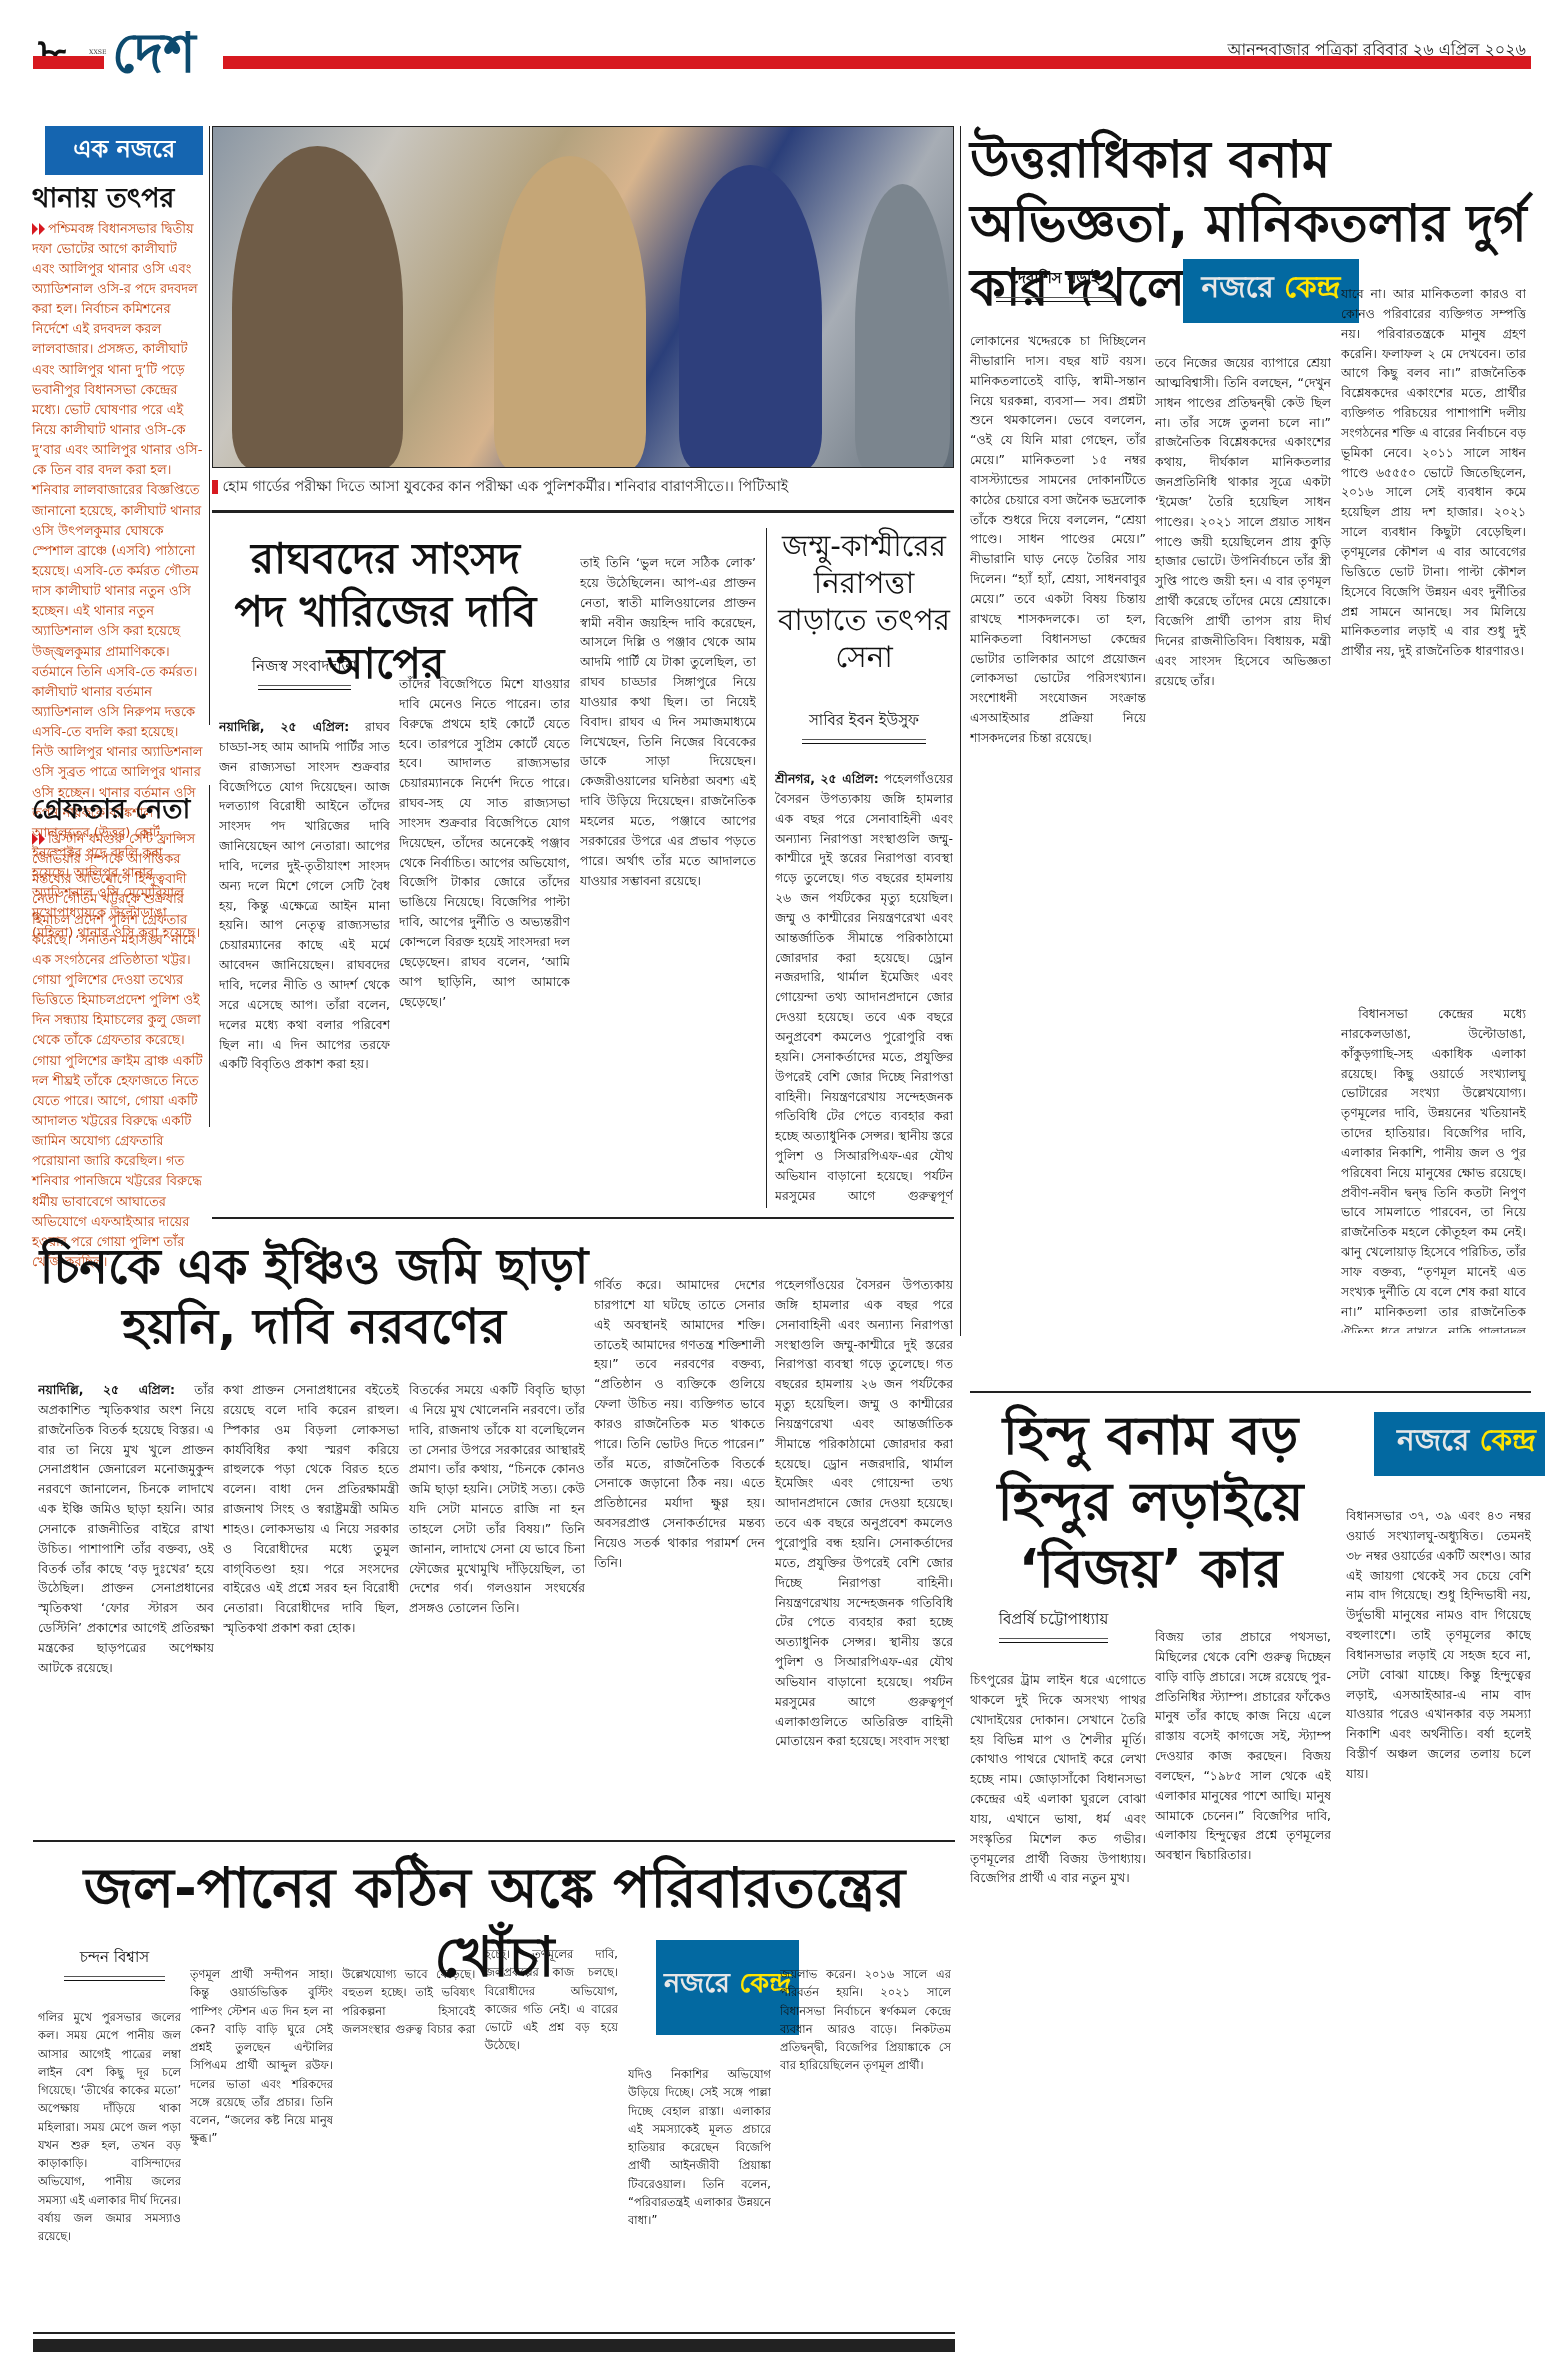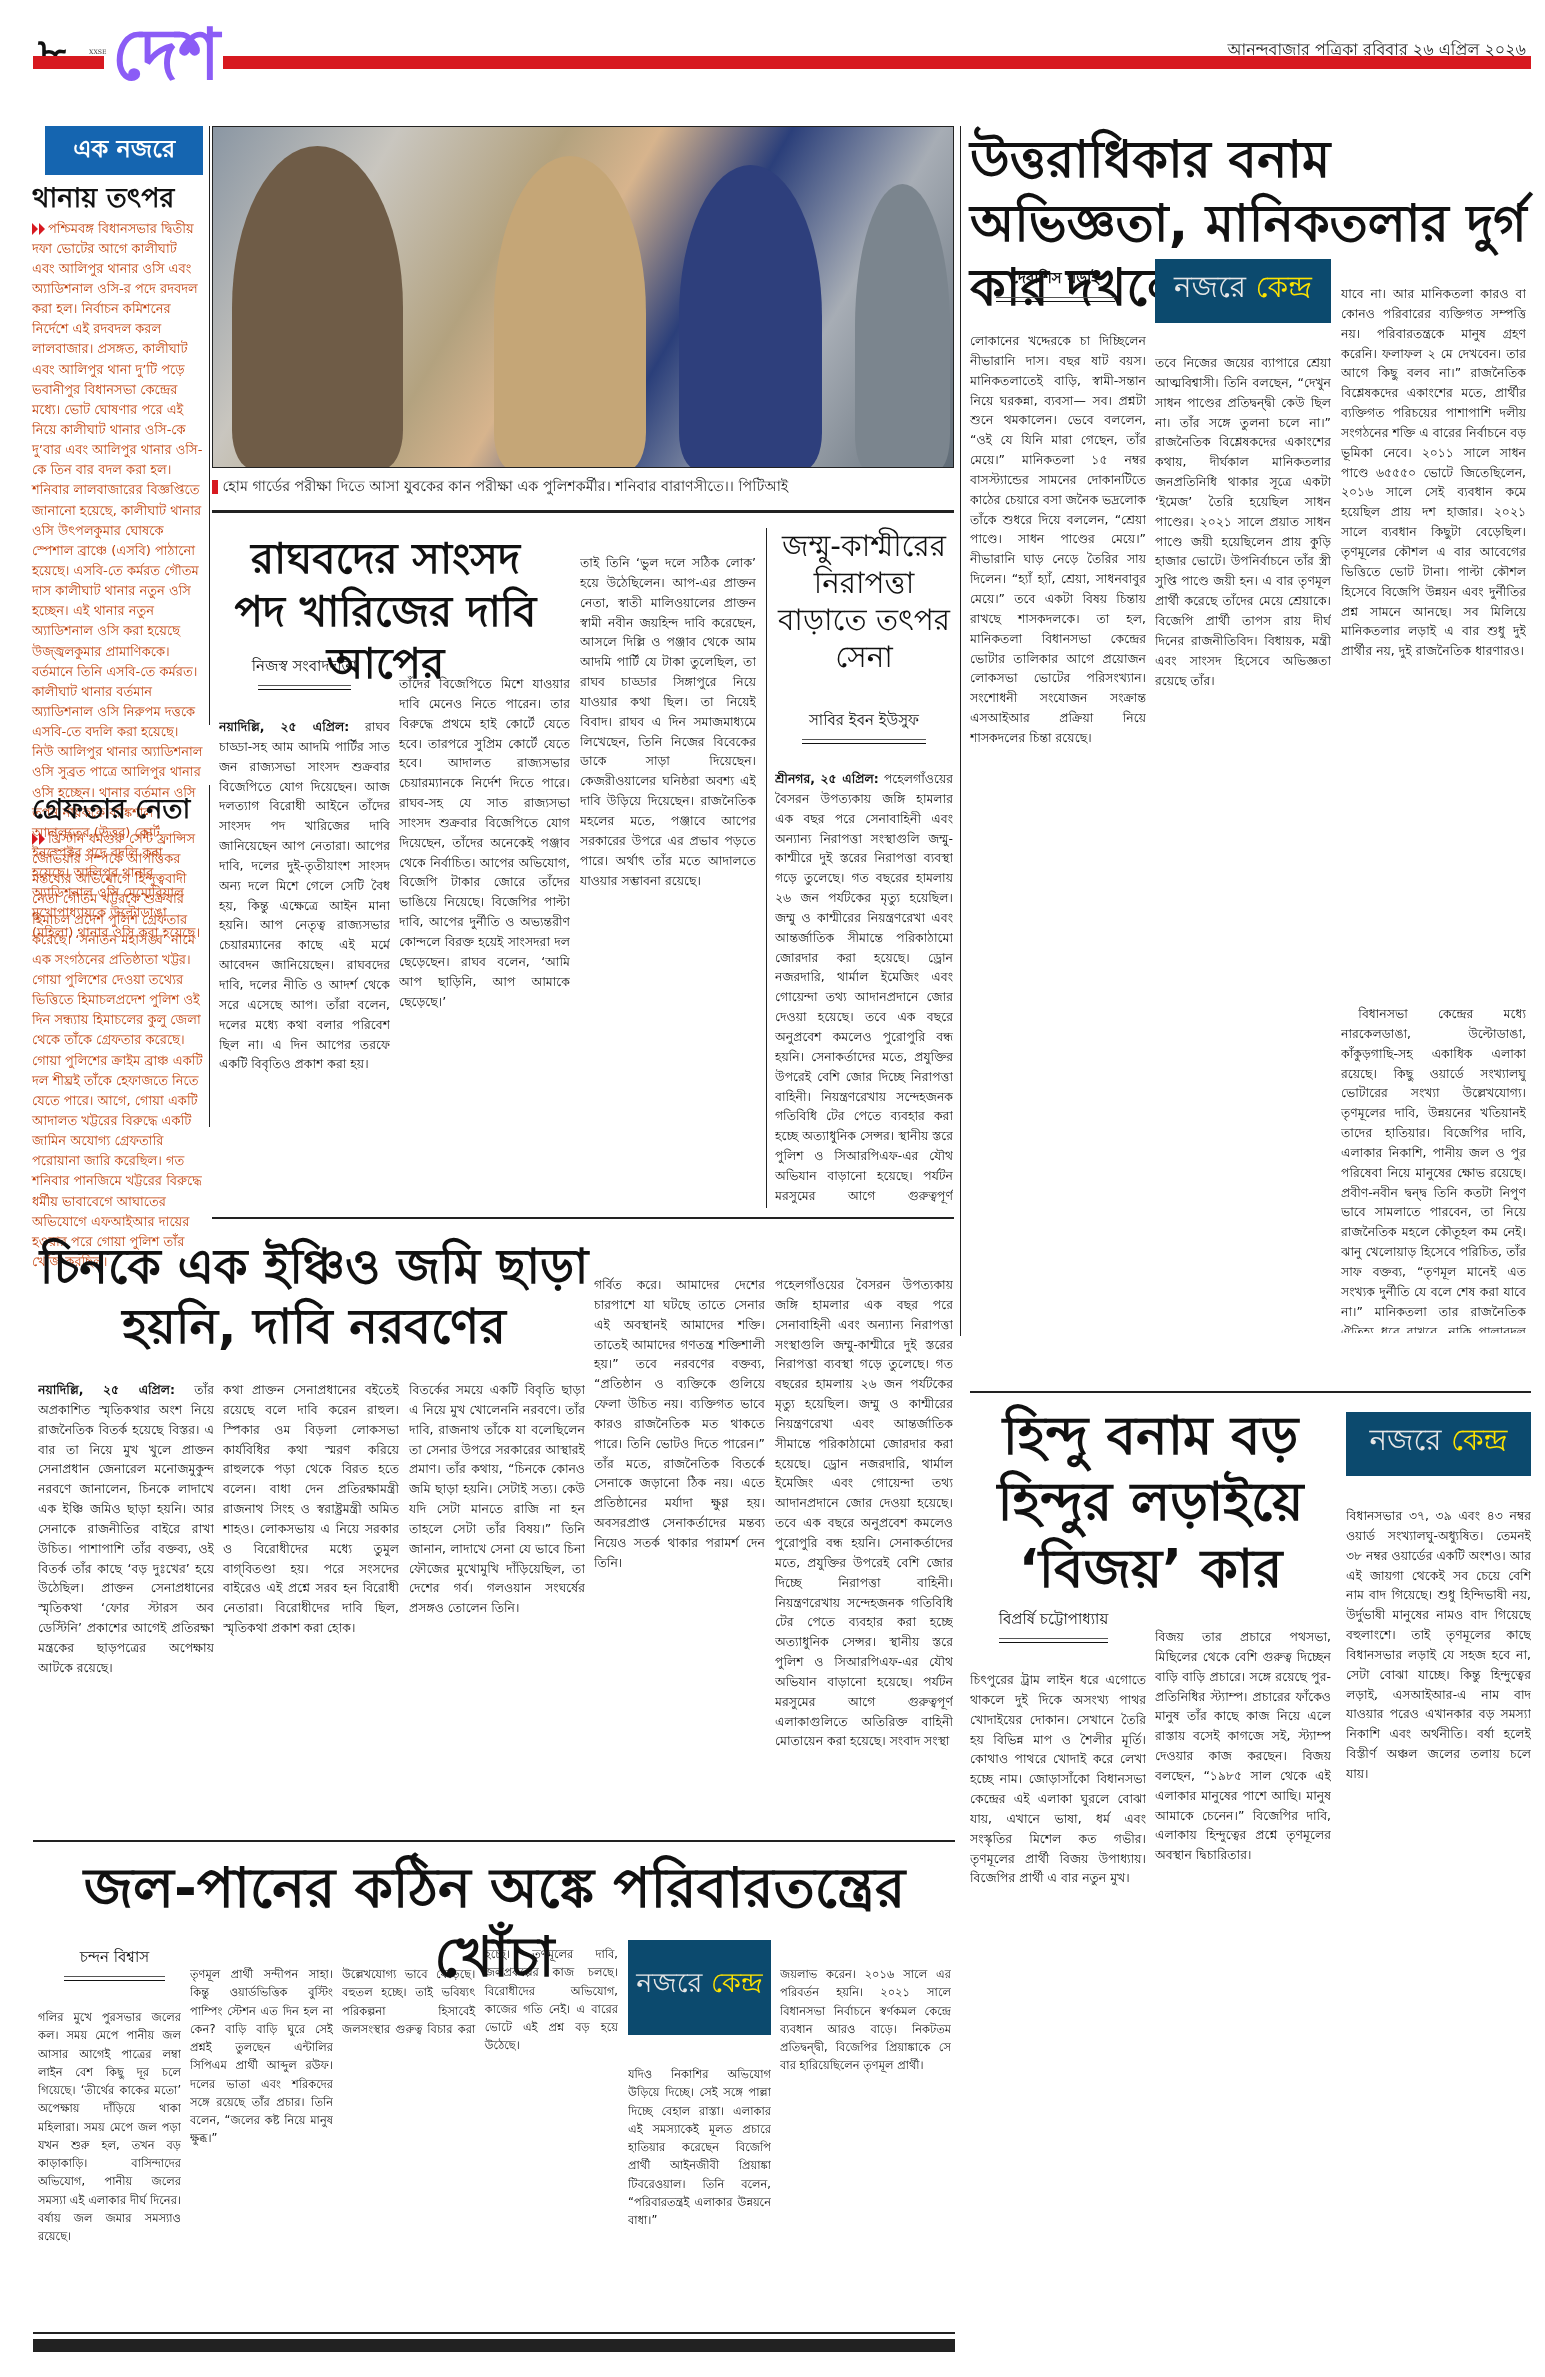--- a/index.html
+++ b/index.html
@@ -6,21 +6,21 @@
   html, body { width: 1545px; height: 2389px; background: #ffffff; overflow: hidden; }
   body { font-family: "DejaVu Sans", sans-serif; color: #111; position: relative; }
   .abs { position: absolute; }
 
   
   .page-num { left: 38px; top: 33px; font-size: 43px; font-weight: bold; color: #111; line-height: 1; }
   .red-bar { background: #d71920; height: 13.3px; top: 56px; }
   .bar-left { left: 33px; width: 71px; }
   .bar-right { left: 223px; width: 1308px; }
   .xxse { left: 89px; top: 48px; font-size: 6.2px; color: #333; font-family: "DejaVu Serif", serif; }
-  .logo { left: 112px; top: 19px; font-size: 71px; font-weight: bold; color: #8b5cf6; line-height: 1; }
+  .logo { left: 112px; top: 26px; font-size: 55px; font-weight: bold; color: #0c4a6e; line-height: 1; }
   .dateline { right: 19px; top: 37px; font-size: 16px; color: #222; white-space: nowrap; }
   .dateline b { font-weight: normal; }
 
   
   .sidebar { left: 32px; top: 126px; width: 178px; height: 599px; border-right: 1px solid #222; padding-right: 5.7px; }
   .glance-head { background: #1565b0; color: #fff; font-size: 24px; font-weight: bold; text-align: center; padding: 3.8px 0 4.8px; margin-left: 13px; }
   .side-title { font-size: 27px; font-weight: bold; margin: 8.6px 0 5.7px; line-height: 1.1; }
   .side-body { font-size: 13px; line-height: 1.55; color: #c2410c; }
   .bullet { display: inline-block; width: 0; height: 0; border-top: 6.7px solid transparent; border-bottom: 6.7px solid transparent; border-left: 6.7px solid #d71920; margin-right: 1px; vertical-align: middle; }
   .bullet + .bullet { margin-right: 2.9px; }
@@ -38,21 +38,21 @@
 
   .hrule { height: 2.9px; background: #222; }
   .vrule { width: 1px; background: #222; }
 
   
   .hl { font-weight: bold; color: #111; line-height: 1.25; }
   .main-hl { left: 970px; top: 128px; width: 561px; font-size: 51px; }
   .byline { font-size: 15px; font-weight: bold; text-align: center; color: #111; }
   .byline::after { content: ""; display: block; margin: 5.7px auto 0; width: 70%; height: 2.9px; border-top: 1px solid #555; border-bottom: 1.4px solid #111; }
 
-  .badge { background: #0c4a6e; text-align: center; font-weight: normal; line-height: 1.2; }
+  .badge { background: #0369a1; text-align: center; font-weight: bold; line-height: 1.2; margin-left: 28px; }
   .badge .w { color: #e7e7e7; }
   .badge .y { color: #ffe400; }
 
   .col { font-size: 12.4px; line-height: 1.6; color: #111; text-align: justify; overflow: hidden; }
   .col p { text-indent: 1.4em; margin-top: 20px; }
   .col p.noind { text-indent: 0; }
   .dl { font-weight: bold; }
 
   .bottom-hl { left: 38px; top: 1854px; width: 913px; font-size: 55px; text-align: center; }
   .footer-bar { left: 33px; top: 2339px; width: 922px; height: 13.3px; background: #222; }

